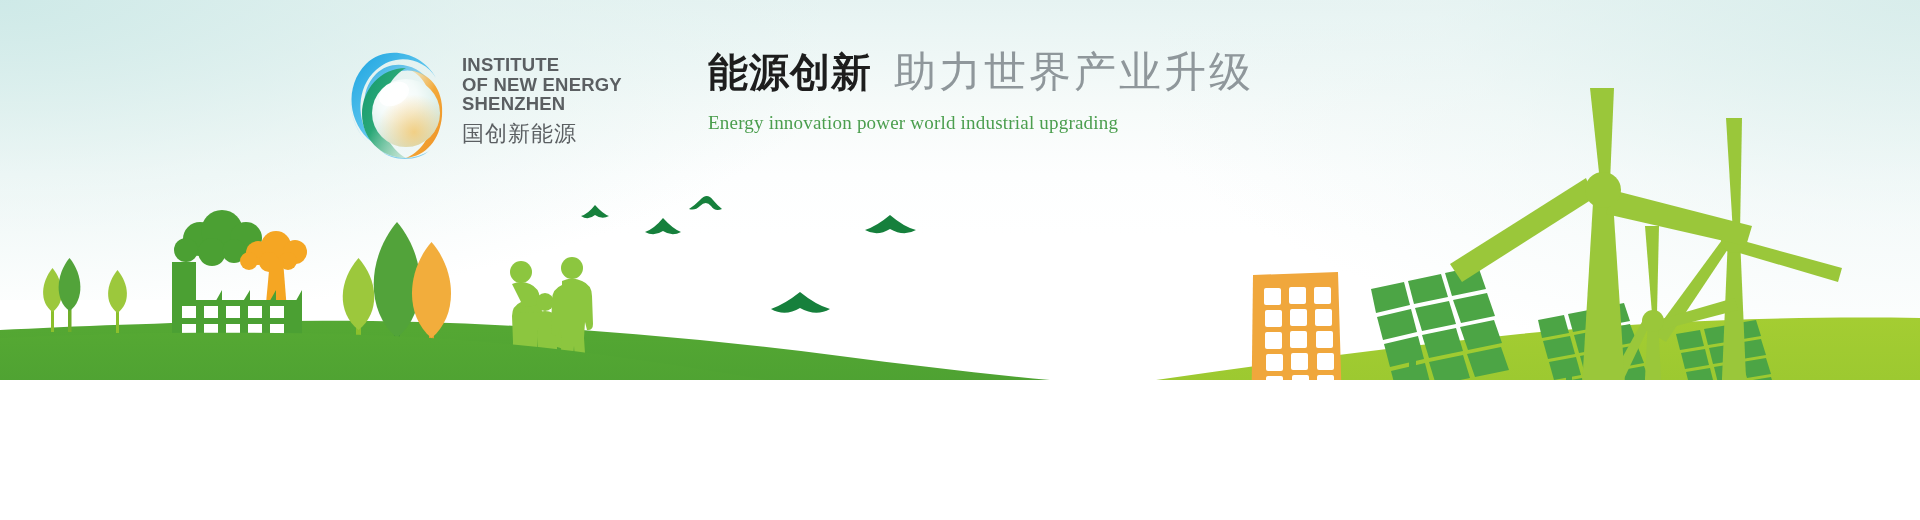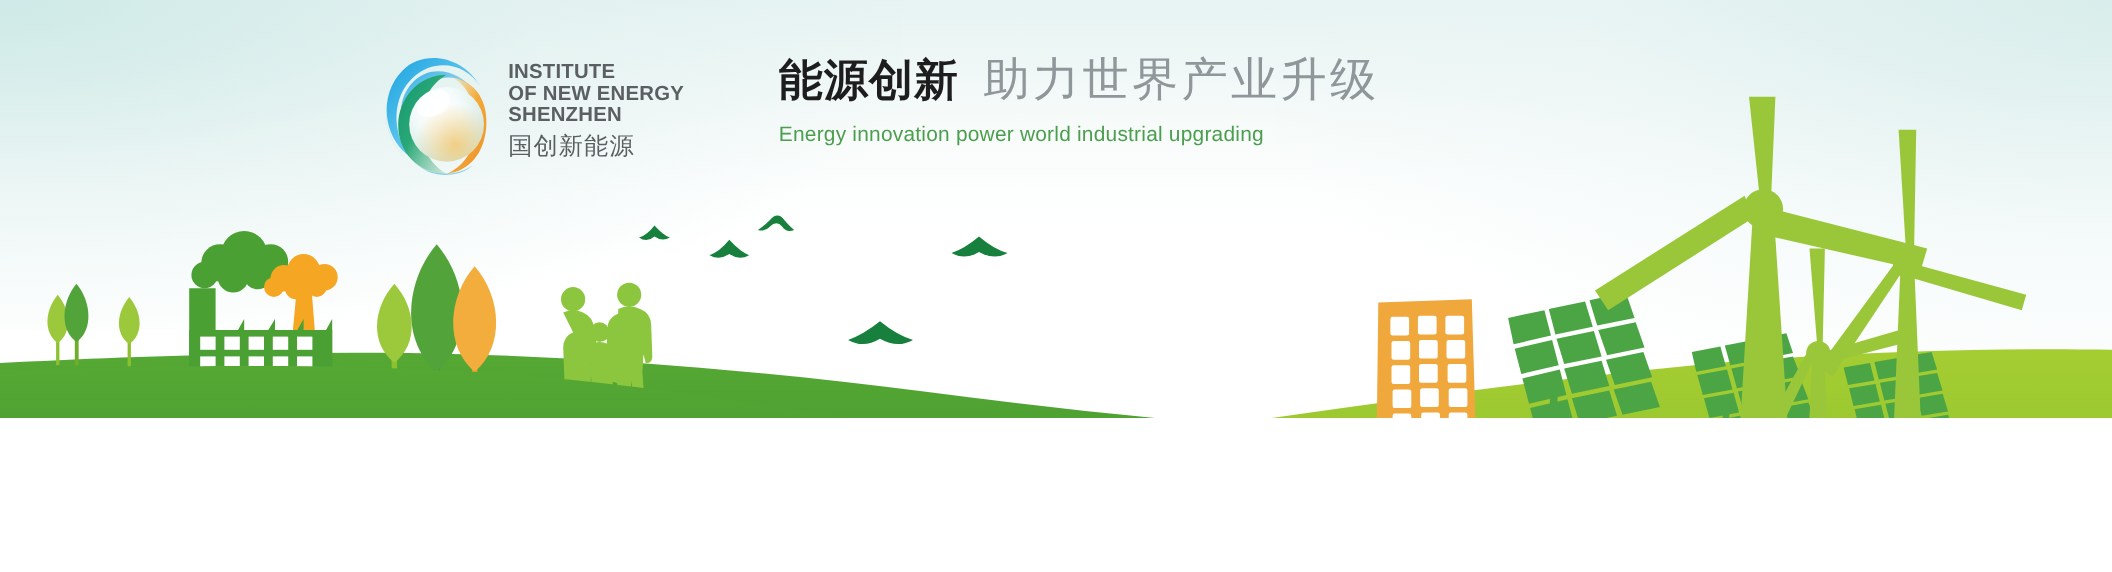--- a/index.html
+++ b/index.html
@@ -42,21 +42,21 @@
   .headline-strong{
     font-family:"DejaVu Sans",sans-serif;
     font-size:40px;font-weight:bold;color:#1d1d1d;letter-spacing:1px;
   }
   .headline-light{
     font-family:"DejaVu Sans",sans-serif;
     font-size:42px;color:#8f979b;letter-spacing:3px;margin-left:22px;font-weight:normal;
   }
   .subhead{
     margin-top:12px;font-size:19px;color:#4b9e4e;letter-spacing:.2px;
-    font-family:Liberation Sans, sans-serif;
+    font-family:Liberation Serif, serif;
   }
 
   
   .scene{position:absolute;left:0;top:0;width:1920px;height:520px;}
 </style>
 </head>
 <body>
 
 <div class="banner">
 

